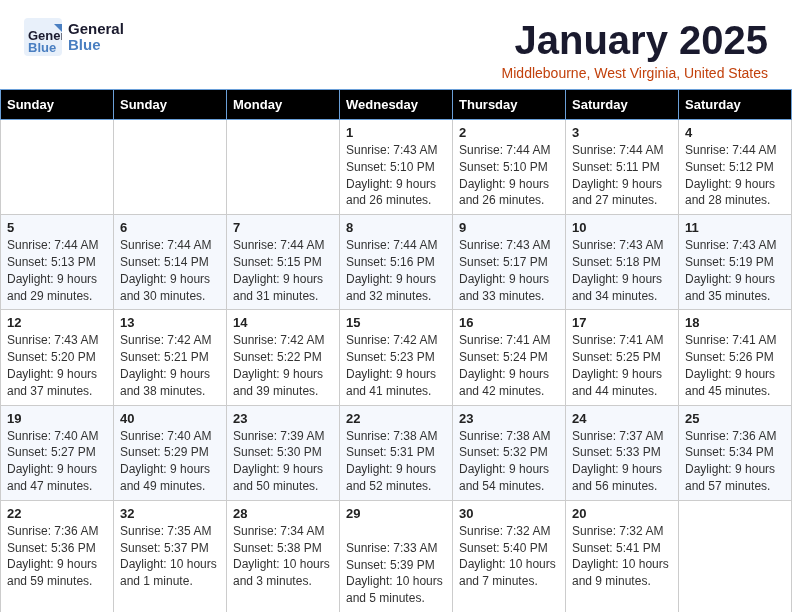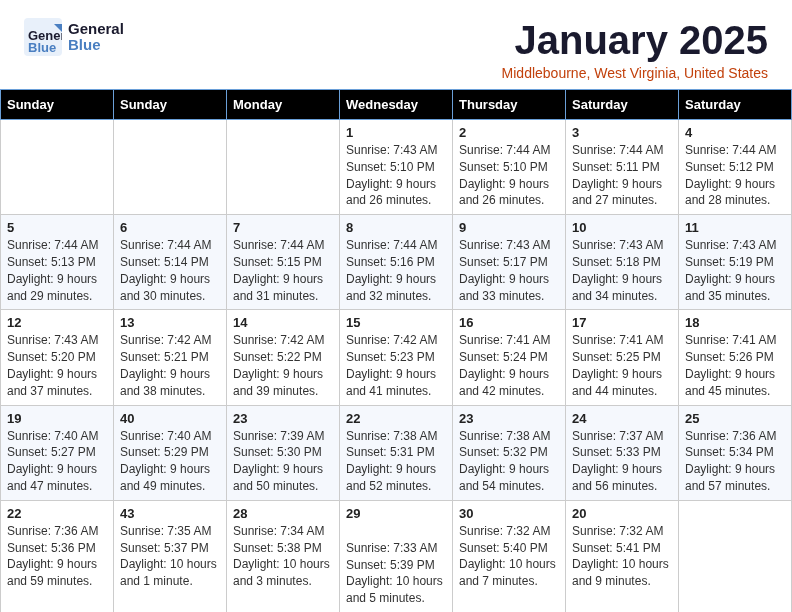--- a/index.html
+++ b/index.html
@@ -276,21 +276,21 @@
         </td>
       </tr>
       <tr>
         <td>
           <span class="day-num">22</span>
           <div class="cell-content" style="white-space: pre-line;">Sunrise: 7:36 AM
 Sunset: 5:36 PM
 Daylight: 9 hours and 59 minutes.</div>
         </td>
         <td>
-          <span class="day-num">43</span>
+          <span class="day-num">32</span>
           <div class="cell-content" style="white-space: pre-line;">Sunrise: 7:35 AM
 Sunset: 5:37 PM
 Daylight: 10 hours and 1 minute.</div>
         </td>
         <td>
           <span class="day-num">28</span>
           <div class="cell-content" style="white-space: pre-line;">Sunrise: 7:34 AM
 Sunset: 5:38 PM
 Daylight: 10 hours and 3 minutes.</div>
         </td>

